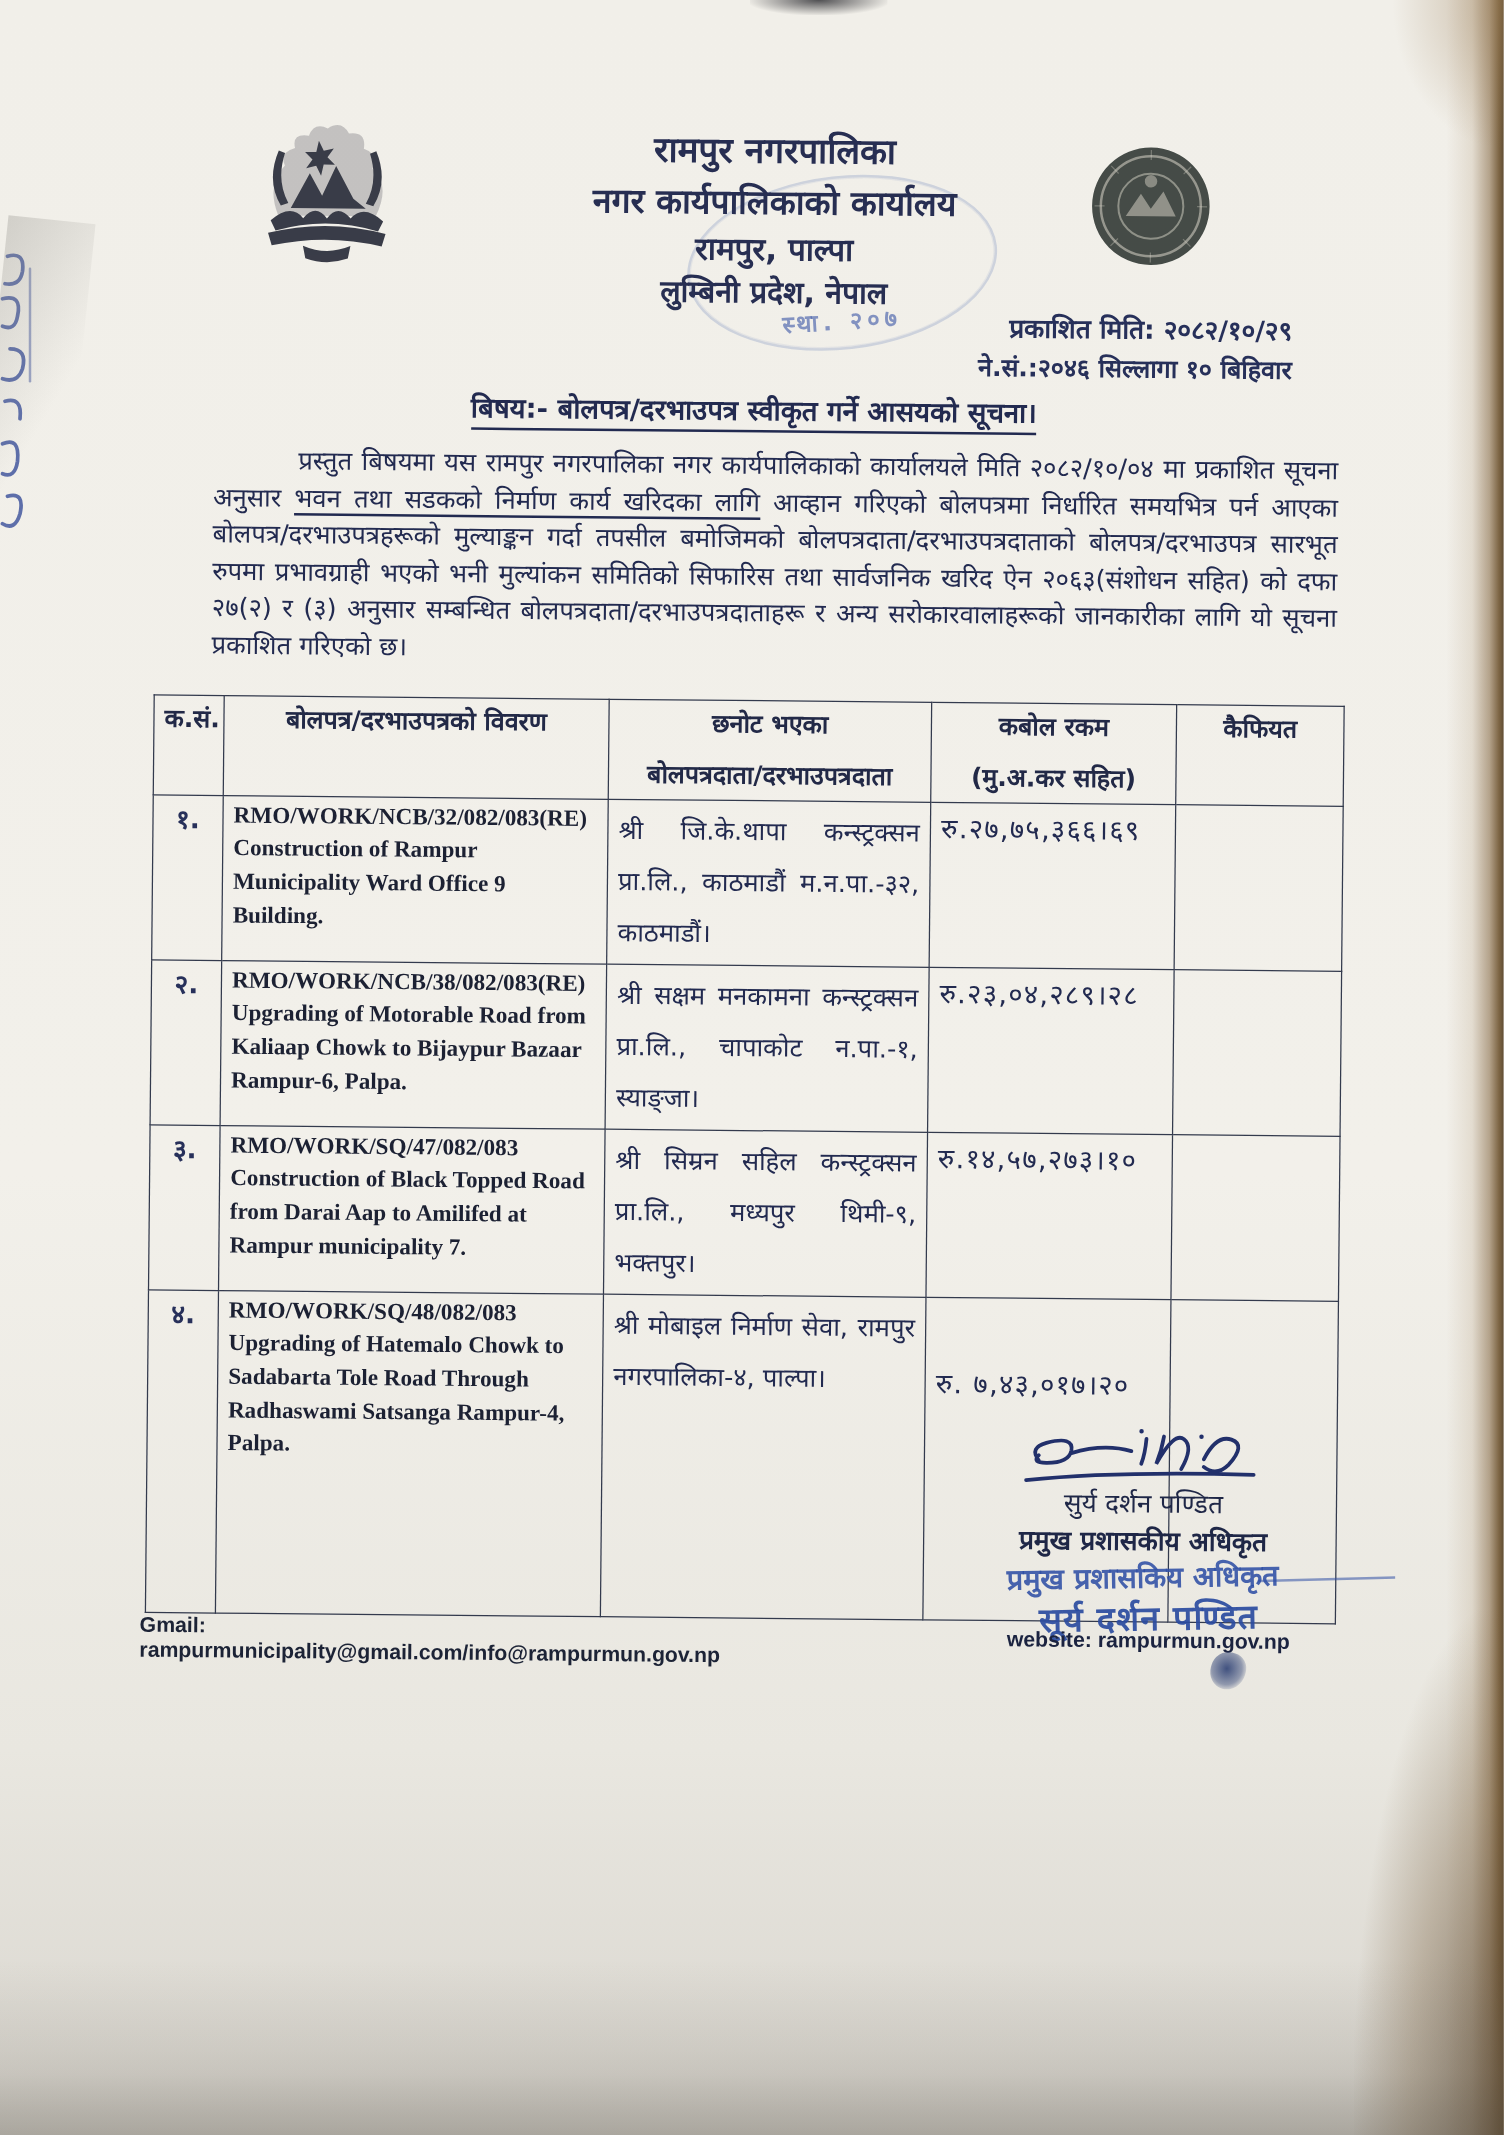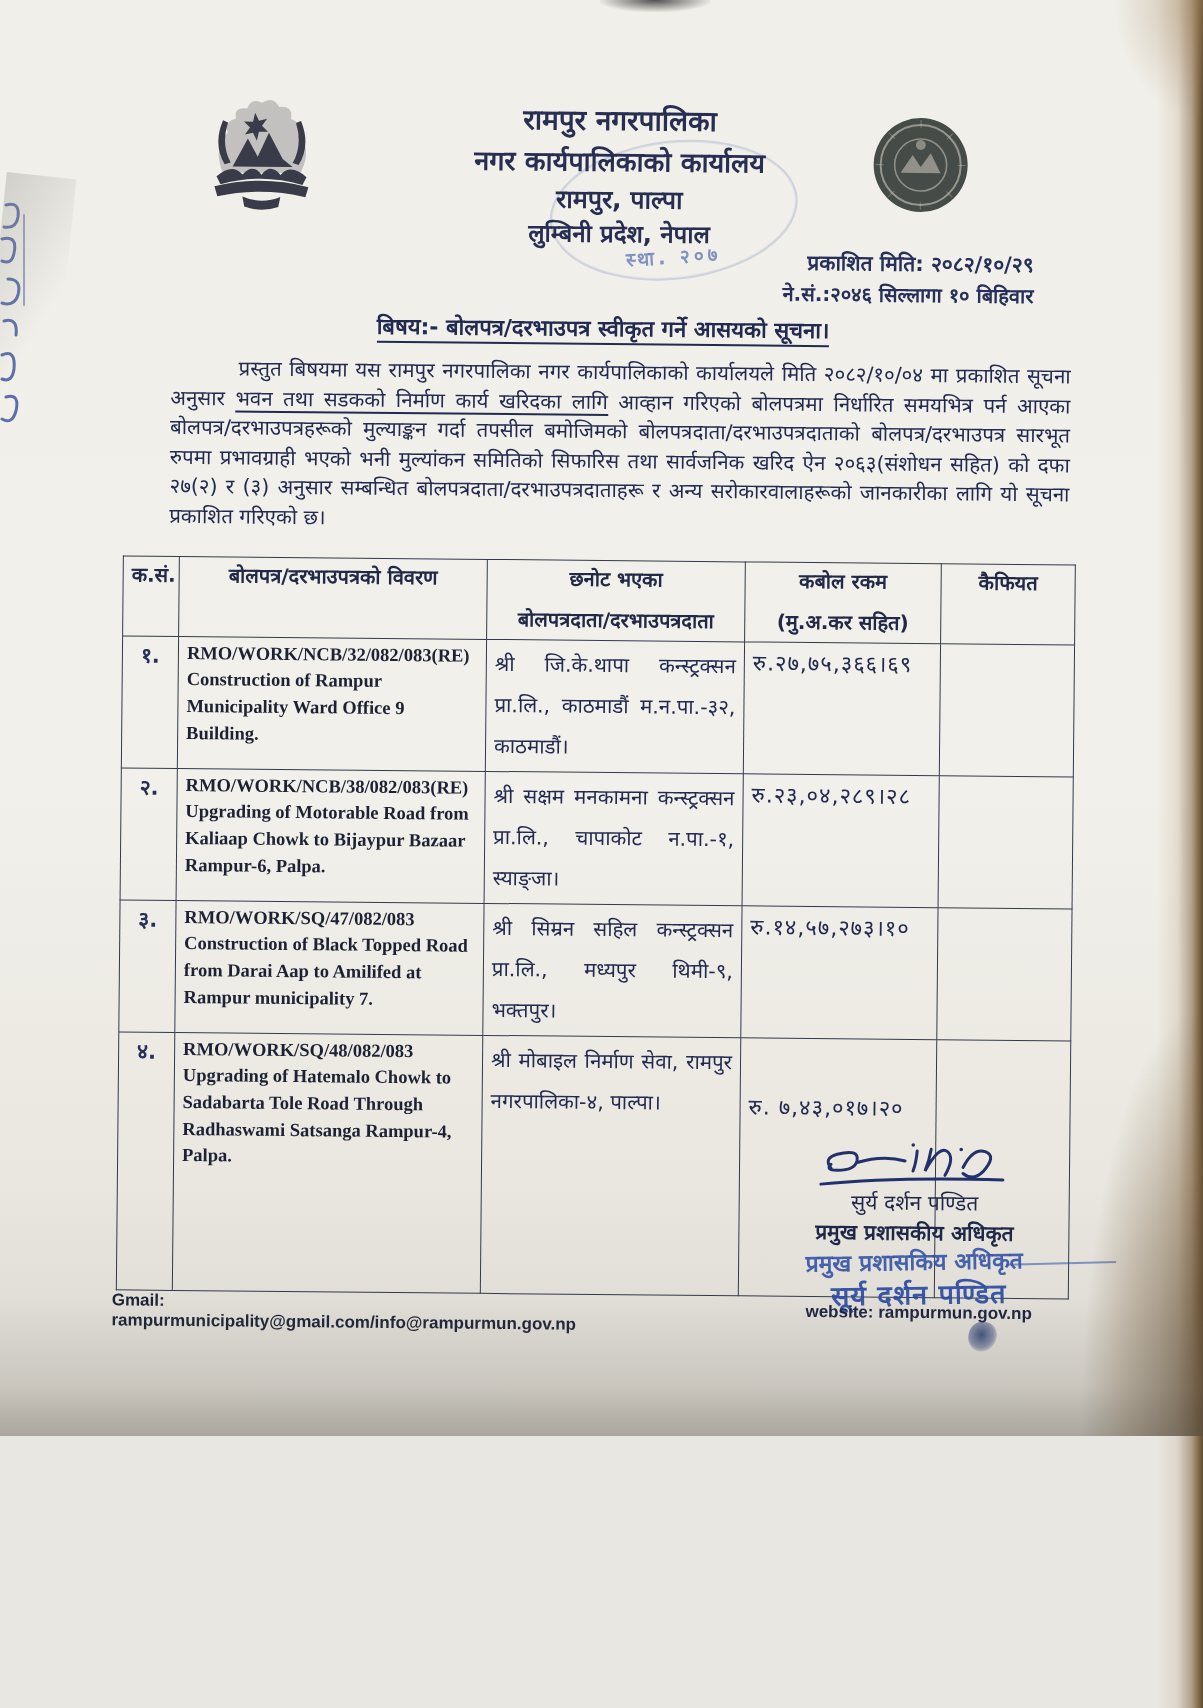--- a/index.html
+++ b/index.html
@@ -3,21 +3,21 @@
 <meta charset="utf-8">
 <style>
   html,body{margin:0;padding:0;}
   body{
     width:1203px;height:1708px;overflow:hidden;
     background:#e9e7e2;
     font-family:"DejaVu Sans",sans-serif;
     -webkit-font-smoothing:antialiased;
   }
   .page{
-    position:relative;width:1203px;height:1436px;
+    position:relative;width:1203px;height:1708px;
     background:
       linear-gradient(180deg, #f1efe9 0%, #f2f0ea 55%, #e9e7e0 82%, #dcd9d2 96%, #d2cfc8 100%),
       #f1efe9;
   }
   
   .shade-right{
     position:absolute;top:0;right:0;width:46px;height:1708px;
     background:linear-gradient(90deg, rgba(160,130,90,0) 0%, rgba(160,130,90,.18) 45%, rgba(130,100,62,.55) 75%, #7c6443 92%, #5f4c33 100%);
     pointer-events:none;
   }

